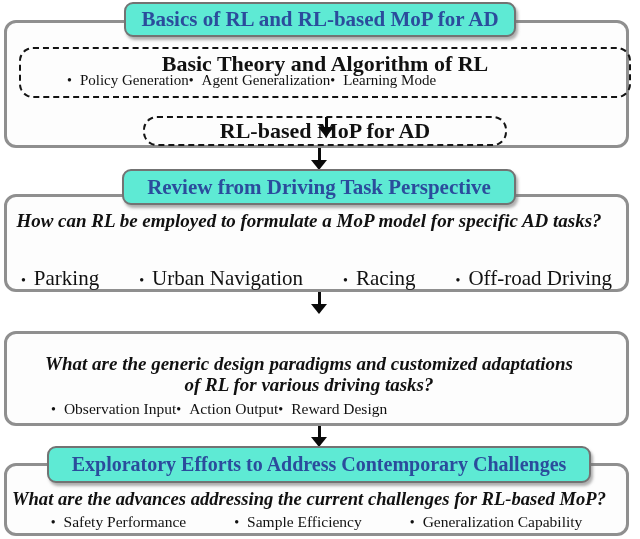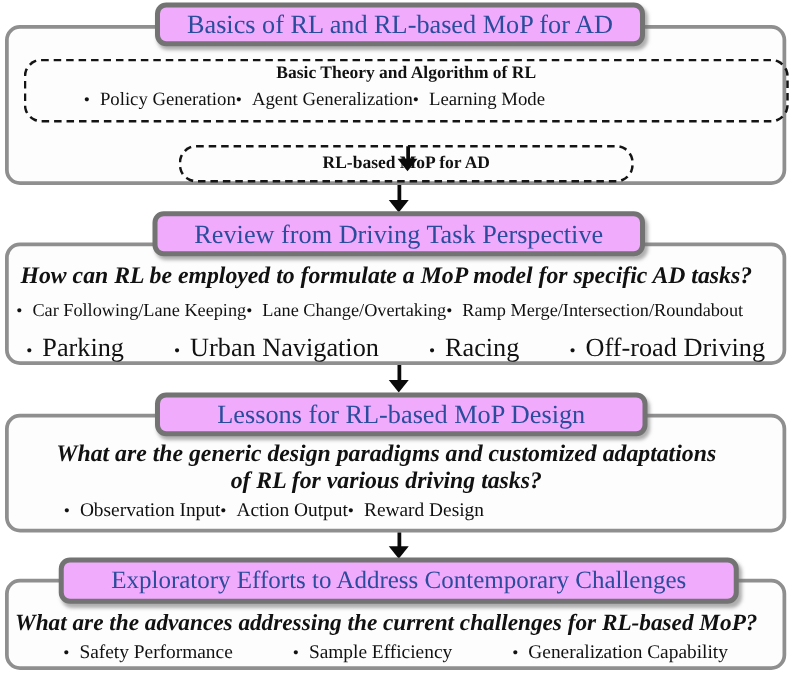--- a/index.html
+++ b/index.html
@@ -14,39 +14,39 @@
     border:3px solid #8f8f8f; border-radius:12px; background:#fdfdfd;
     box-sizing:border-box;
   }
   .c1 { top:20px;  height:128px; }
   .c2 { top:194px; height:98px;  }
   .c3 { top:331px; height:95px;  }
   .c4 { top:463px; height:73px;  }
 
   
   .title-box {
-    position:absolute; background:#f0abfc; border:4px solid #737373;
+    position:absolute; background:#5eead4; border:2px solid #737373;
     border-radius:9px; box-shadow:2px 3px 3px rgba(110,110,110,0.55);
     display:flex; align-items:center; justify-content:center;
-    color:#2b4c9c; font-weight:normal; z-index:5; box-sizing:border-box;
+    color:#2b4c9c; font-weight:bold; z-index:5; box-sizing:border-box;
     white-space:nowrap;
   }
   .t1 { left:124px; top:2px;   width:392px; height:35px; font-size:21px; }
   .t2 { left:122px; top:169px; width:394px; height:36px; font-size:21px; }
   .t3 { left:124px; top:314px; width:394px; height:35px; font-size:21px; }
   .t4 { left:47px;  top:446px; width:544px; height:37px; font-size:20px; }
 
   
   .dashed-box {
     position:absolute; border:2.5px dashed #141414; border-radius:14px;
     box-sizing:border-box; background:transparent; text-align:center;
   }
   .d1 { left:12px;  top:24px; width:612px; height:51px; }
   .d2 { left:136px; top:93px; width:364px; height:30px; }
-  .inner-heading { font-weight:bold; font-size:14px; margin-top:2px; }
+  .inner-heading { font-weight:bold; font-size:22px; margin-top:2px; }
   .d2 .inner-heading { line-height:25px; margin-top:0; }
 
   
   .bullets {
     position:absolute; left:0; right:0; display:flex; align-items:center;
     font-size:15px; white-space:nowrap;
   }
   .bullet-item::before { content:"•"; margin-right:8px; font-size:14px; }
   .spread   { justify-content:flex-start; }
   .centered { justify-content:center; }
@@ -100,25 +100,20 @@
   </div>
   <div class="title-box t1">Basics of RL and RL-based MoP for AD</div>
 
   <div class="arrow a2">
     <div class="stem"></div>
       <div class="head"></div>
   </div>
 
   <div class="container c2">
     <div class="q q2">How can RL be employed to formulate a MoP model for specific AD tasks?</div>
-    <div class="bullets spread r2a">
-      <span class="bullet-item">Car Following/Lane Keeping</span>
-      <span class="bullet-item">Lane Change/Overtaking</span>
-      <span class="bullet-item">Ramp Merge/Intersection/Roundabout</span>
-    </div>
     <div class="bullets centered r2b">
       <span class="bullet-item">Parking</span>
       <span class="bullet-item">Urban Navigation</span>
       <span class="bullet-item">Racing</span>
       <span class="bullet-item">Off-road Driving</span>
     </div>
   </div>
   <div class="title-box t2">Review from Driving Task Perspective</div>
 
   <div class="arrow a3">
@@ -128,21 +123,20 @@
 
   <div class="container c3">
     <div class="q q3a">What are the generic design paradigms and customized adaptations</div>
     <div class="q q3b">of RL for various driving tasks?</div>
     <div class="bullets spread r3">
       <span class="bullet-item">Observation Input</span>
       <span class="bullet-item">Action Output</span>
       <span class="bullet-item">Reward Design</span>
     </div>
   </div>
-  <div class="title-box t3">Lessons for RL-based MoP Design</div>
 
   <div class="arrow a4">
     <div class="stem"></div>
       <div class="head"></div>
   </div>
 
   <div class="container c4">
     <div class="q q4">What are the advances addressing the current challenges for RL-based MoP?</div>
     <div class="bullets centered r4">
       <span class="bullet-item">Safety Performance</span>

